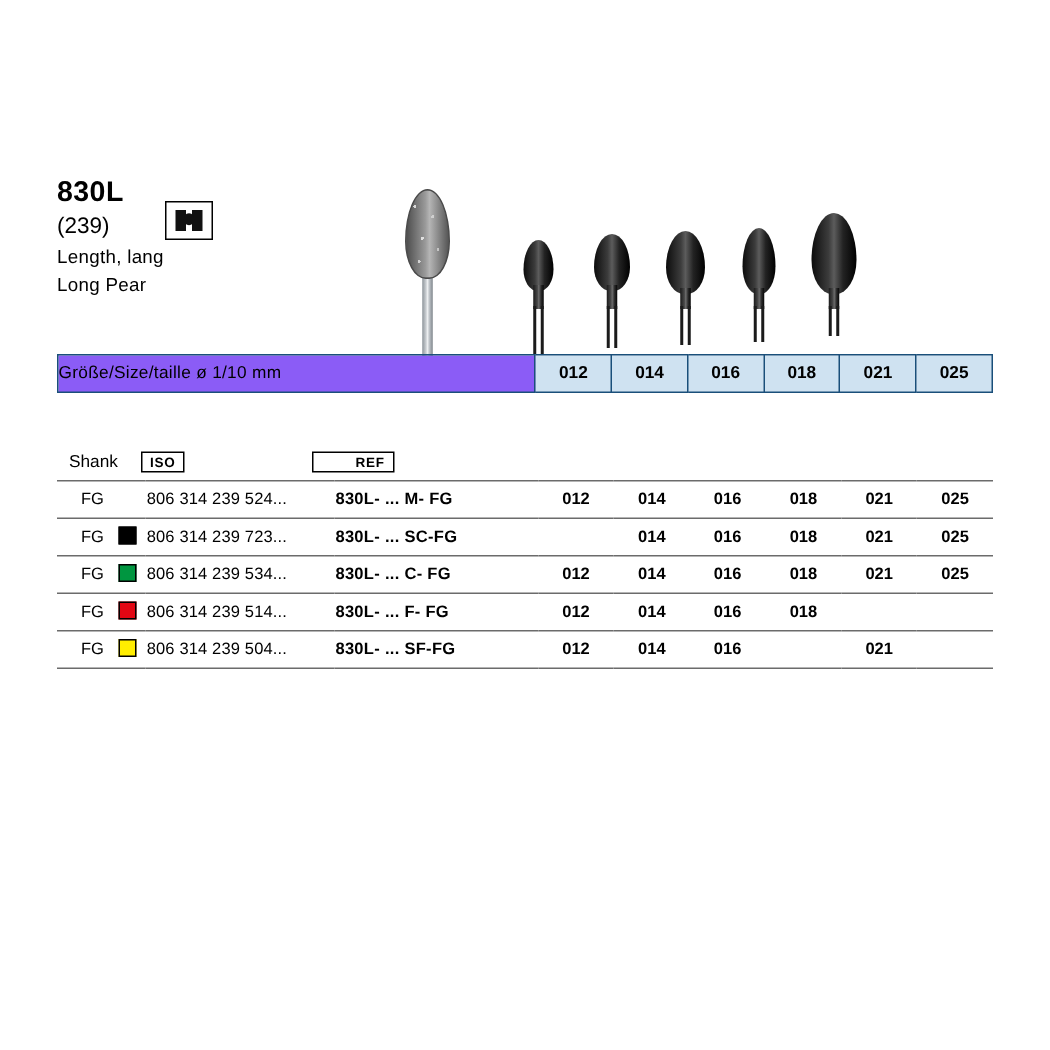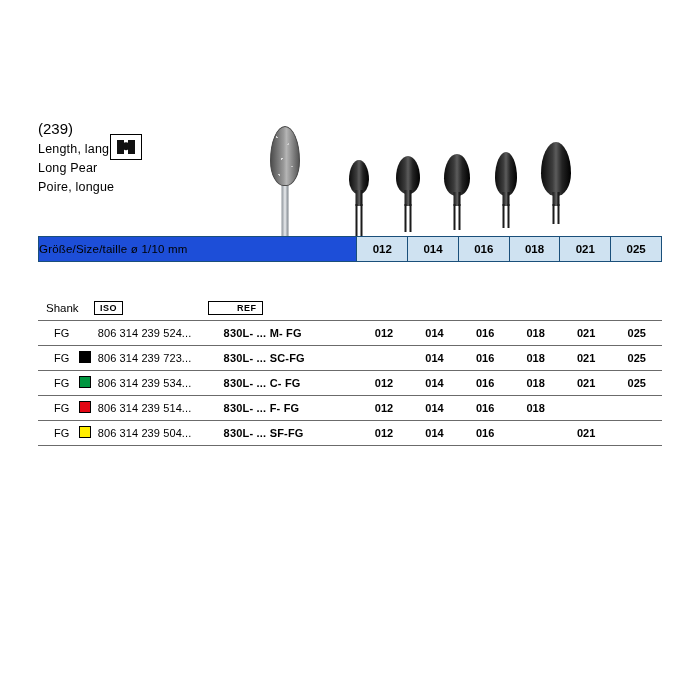--- a/index.html
+++ b/index.html
@@ -61,21 +61,21 @@
     content:"";position:absolute;top:0;width:2px;height:100%;background:#1b1b1b;
   }
   .bur .shank-split::before{left:0;}
   .bur .shank-split::after{right:0;}
 
   
   .tbl{position:absolute;left:38px;top:236px;width:624px;border-collapse:collapse;}
   .tbl td{font-size:11.5px;padding:0;}
   .row-size,.row-len{height:25px;}
   .lbl-cell{
-    background:#1d4ed8;border:1px solid #1a4f7a;
+    background:#8b5cf6;border:1px solid #1a4f7a;
     padding-left:8px;font-size:11.5px;letter-spacing:0.2px;
   }
   .val-cell{
     background:#cfe2f1;border:1px solid #1a4f7a;
     text-align:center;font-weight:bold;font-size:11.5px;width:47px;
   }
 
   
   .shankrow{position:absolute;left:38px;top:300px;width:624px;height:20px;}
   .shankrow .shank-lbl{position:absolute;left:8px;top:2px;font-size:11.5px;}
@@ -97,24 +97,24 @@
   .c-ref{width:120px;font-size:11px;letter-spacing:0.1px;margin-left:25px;}
   .c-name{width:130px;font-size:11.5px;font-weight:bold;letter-spacing:0.2px;}
   .c-val{width:47px;text-align:center;font-weight:bold;font-size:11px;}
 </style>
 </head>
 <body>
 
 <div class="sheet">
 
   <div class="header">
+    <div class="code">830L</div>
     <div class="iso">(239)</div>
     <div class="namede">Length, lang</div>
     <div class="nameen">Long Pear</div>
-    <div class="namefr">Poire, longue</div>
   </div>
 
   <div class="shape-box">
     <svg width="22" height="18" viewBox="0 0 22 18">
       <path d="M2 2 h7 v14 h-7 z" fill="#111"></path>
       <path d="M13 2 h7 v14 h-7 z" fill="#111"></path>
       <path d="M9 6 q2 -3 4 0 q2 3 -2 4 q-4 -1 -2 -4 z" fill="#fff"></path>
       <rect x="9.2" y="2" width="3.6" height="14" fill="#fff"></rect>
       <path d="M11 4.2 c2.4 0 3.4 2.2 3.4 4.2 c0 2.3 -1.6 3.8 -3.4 3.8 c-1.8 0 -3.4 -1.5 -3.4 -3.8 c0 -2 1 -4.2 3.4 -4.2 z" fill="#111"></path>
     </svg>

